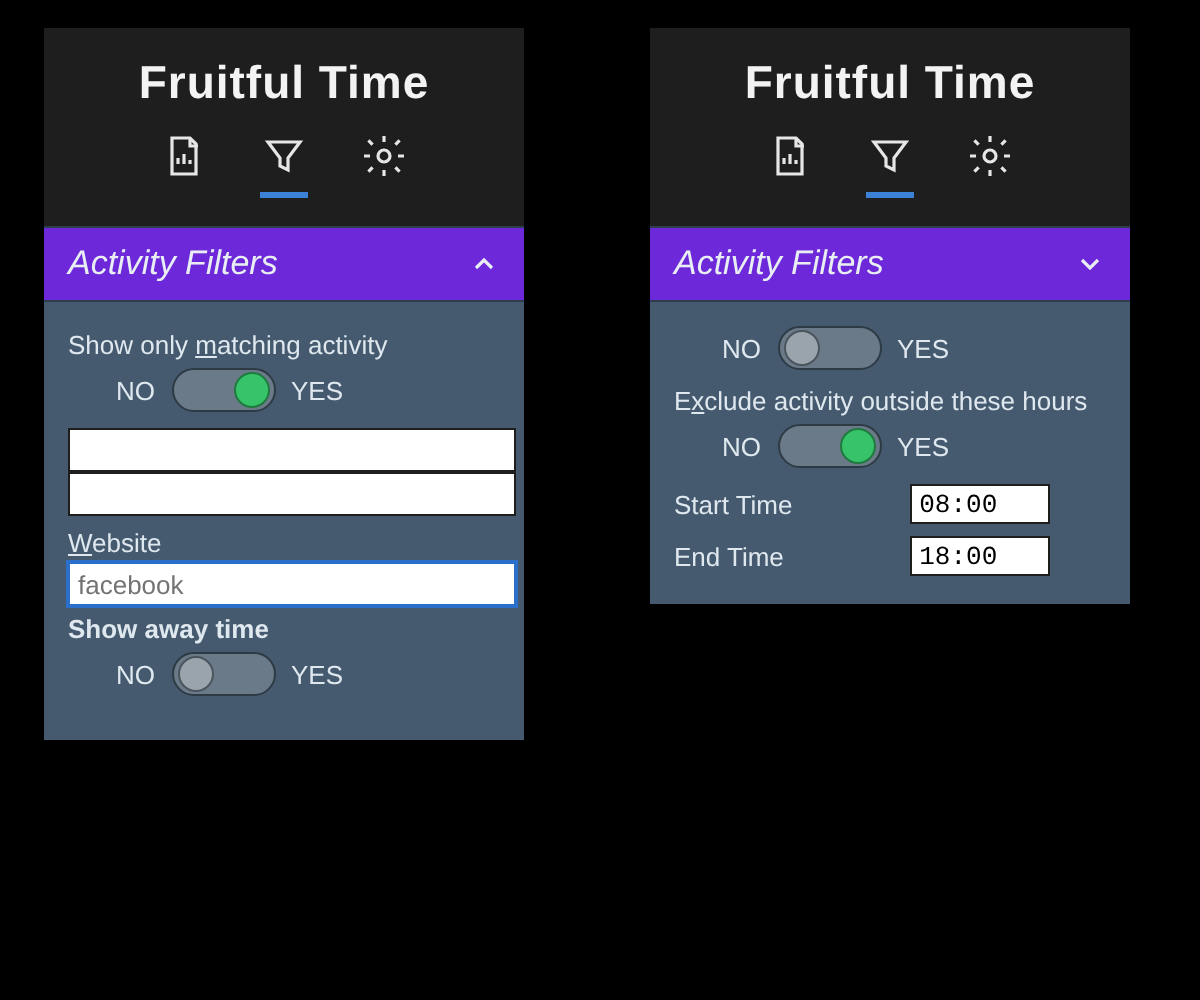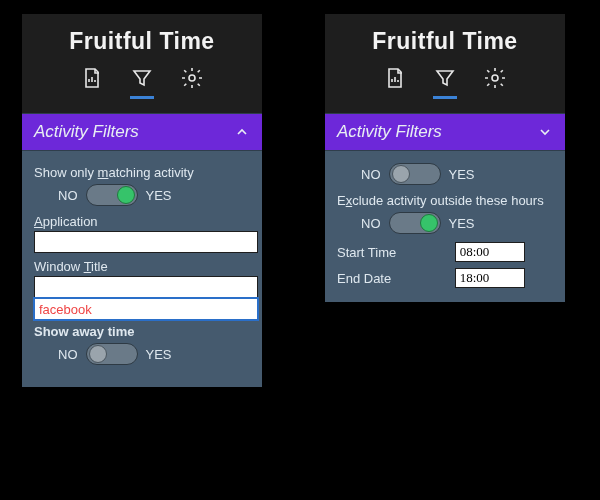--- a/index.html
+++ b/index.html
@@ -86,37 +86,37 @@
     margin-top: 6px;
     margin-bottom: 2px;
     font-size: 13px;
   }
   .ul-letter { text-decoration: underline; }
   input.textfield {
     width: 100%;
     height: 22px;
     border: 1px solid #1e1e1e;
     background: #fff;
-    color: #ef4444;
+    color: #737373;
     font-size: 13px;
     padding: 2px 4px;
   }
   input.textfield.focused {
     outline: 2px solid #2a6fc9;
     outline-offset: -1px;
   }
   .timefield {
     width: 70px;
     height: 20px;
     border: 1px solid #1e1e1e;
     background: #fff;
     color: #000;
     font-size: 13px;
     padding: 1px 4px;
-    font-family: Liberation Serif, serif;
+    font-family: Liberation Mono, monospace;
   }
 
   .toggle-row {
     display: flex;
     align-items: center;
     justify-content: flex-start;
     gap: 8px;
     margin: 4px 0 8px 24px;
     font-size: 13px;
   }
@@ -187,26 +187,25 @@
   <div class="section-body">
     <span class="field-label">Show only <span class="ul-letter">m</span>atching activity</span>
     <div class="toggle-row">
       <span>NO</span>
       <div class="toggle on">
           <div class="knob"></div>
         </div>
       <span>YES</span>
     </div>
 
-    <span class="field-label"><span class="ul-letter">A</span>pplication</span>
     <input class="textfield" value="" style="">
 
-    <span class="field-label">Window <span class="ul-letter">T</span>itle</span>
     <input class="textfield" value="" style="">
 
+    <span class="field-label"><span class="ul-letter">W</span>ebsite</span>
     <input class="textfield focused" value="facebook" style="">
 
     <span class="field-label" style="margin-top:4px;font-weight:bold;">Show away time</span>
     <div class="toggle-row">
       <span>NO</span>
       <div class="toggle off">
           <div class="knob"></div>
         </div>
       <span>YES</span>
     </div>
@@ -267,17 +266,17 @@
       <span>NO</span>
       <div class="toggle on">
           <div class="knob"></div>
         </div>
       <span>YES</span>
     </div>
 
     <div class="timegrid">
       <span>Start Time</span>
       <input class="timefield" value="08:00" style="">
-      <span>End Date</span>
+      <span>End Time</span>
       <input class="timefield" value="18:00" style="">
     </div>
   </div>
 </div>
 
 </body></html>

